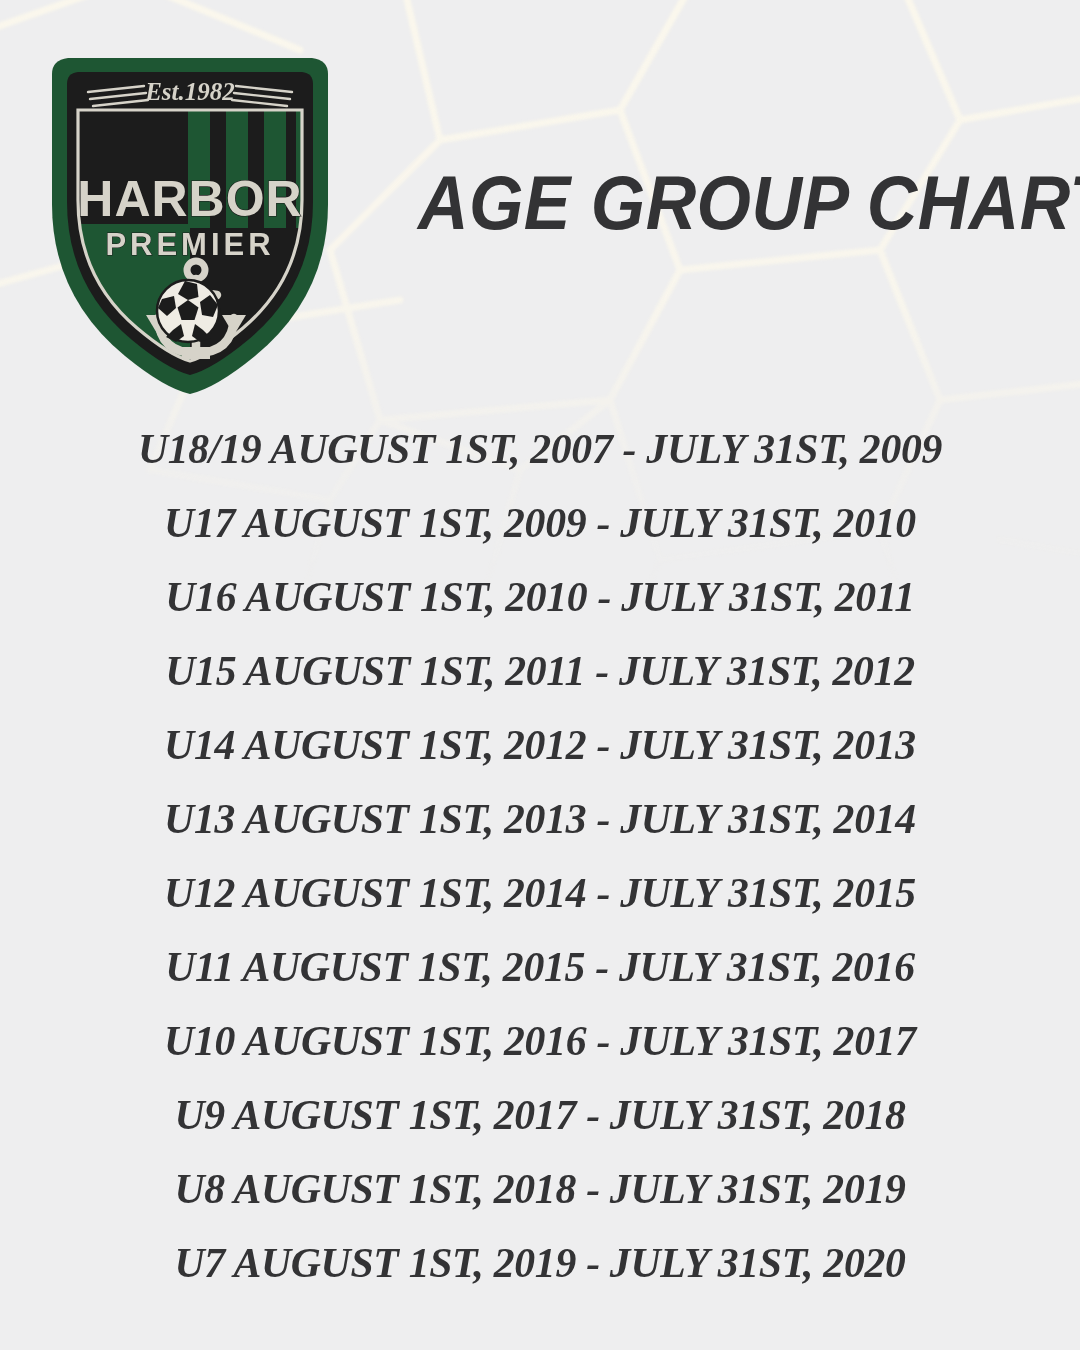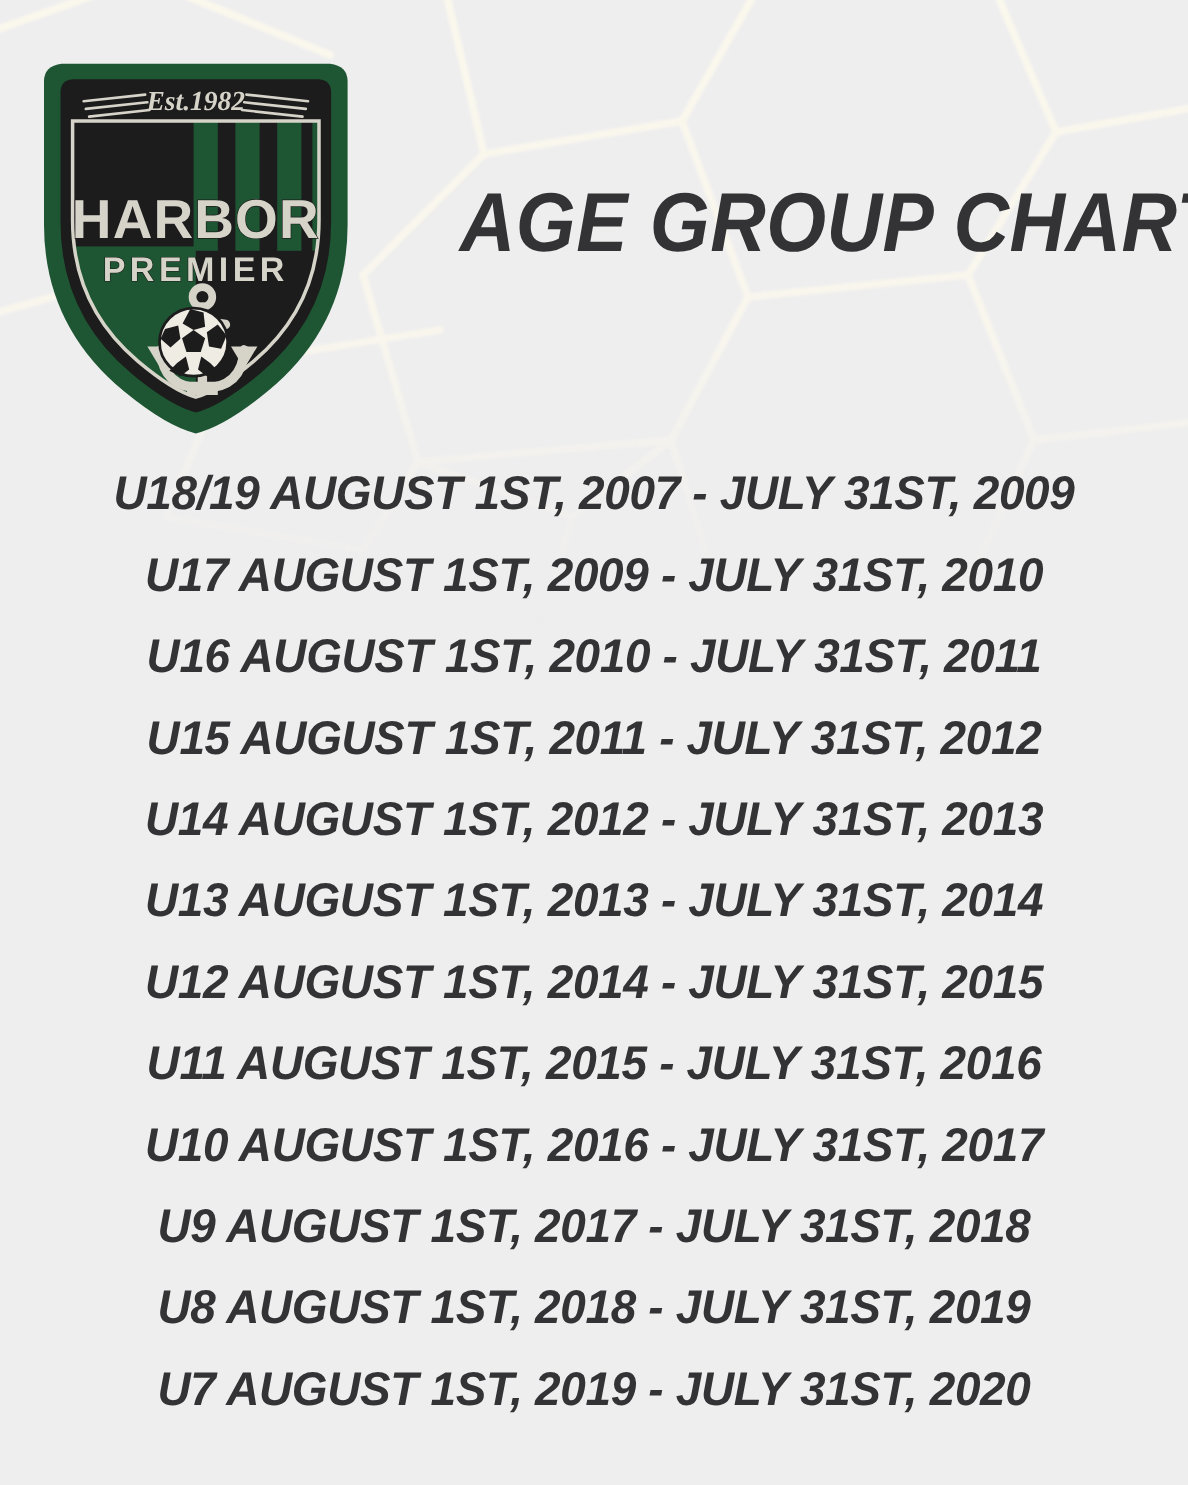--- a/index.html
+++ b/index.html
@@ -33,21 +33,21 @@
   #header {
     position: absolute;
     top: 0; left: 0;
     width: 1080px;
     height: 400px;
     z-index: 2;
   }
 
   #crest-wrap {
     position: absolute;
-    left: 18px;
+    left: 30px;
     top: 28px;
     width: 320px;
     height: 368px;
   }
   #crest-wrap svg { display: block; width: 320px; height: 368px; }
 
   #page-title {
     position: absolute;
     left: 418px;
     top: 160px;
@@ -64,20 +64,21 @@
     transform-origin: left center;
   }
 
   
   #age-list {
     position: absolute;
     top: 412px;
     left: 0;
     width: 1080px;
     z-index: 2;
+    font-family: Liberation Serif, serif;
   }
   .age-row {
     display: block;
     width: 100%;
     text-align: center;
     font-size: 43px;
     line-height: 74px;
     height: 74px;
     font-weight: 700;
     font-style: italic;

